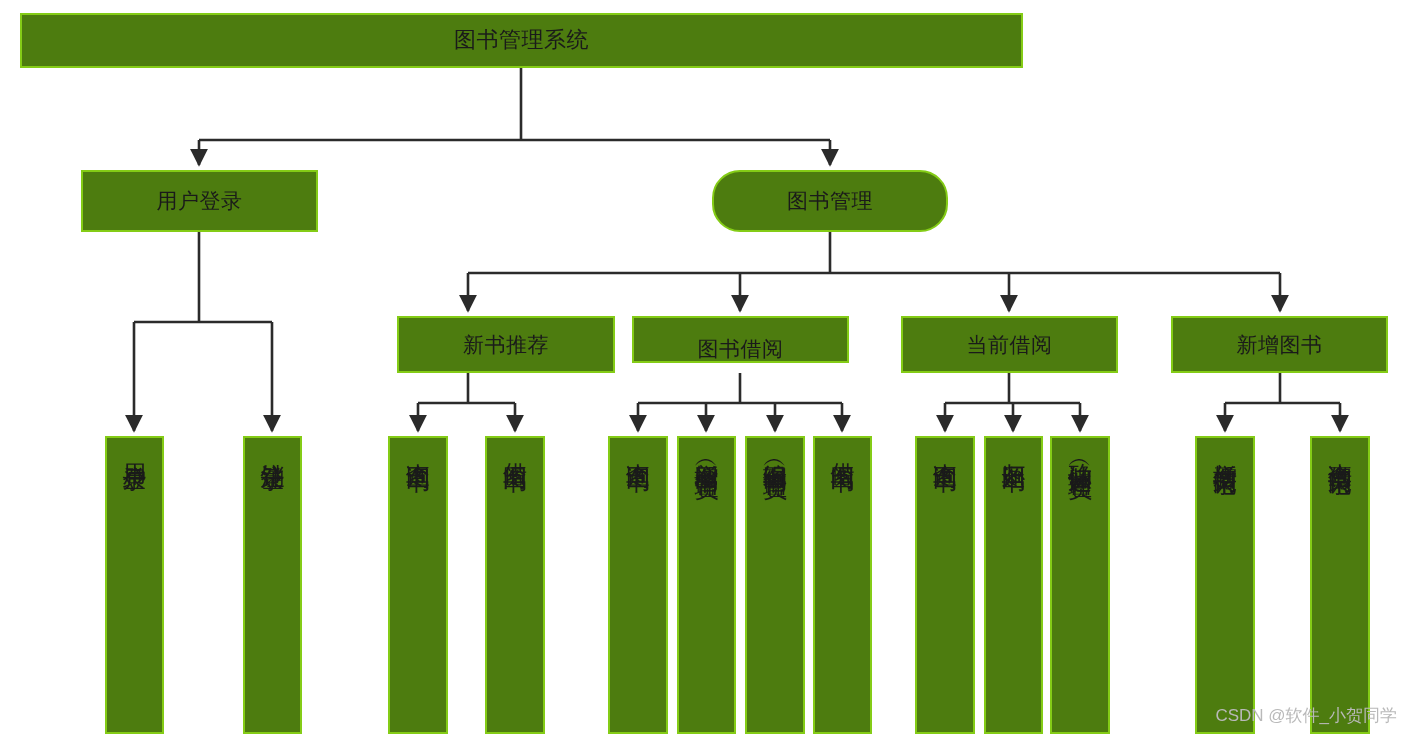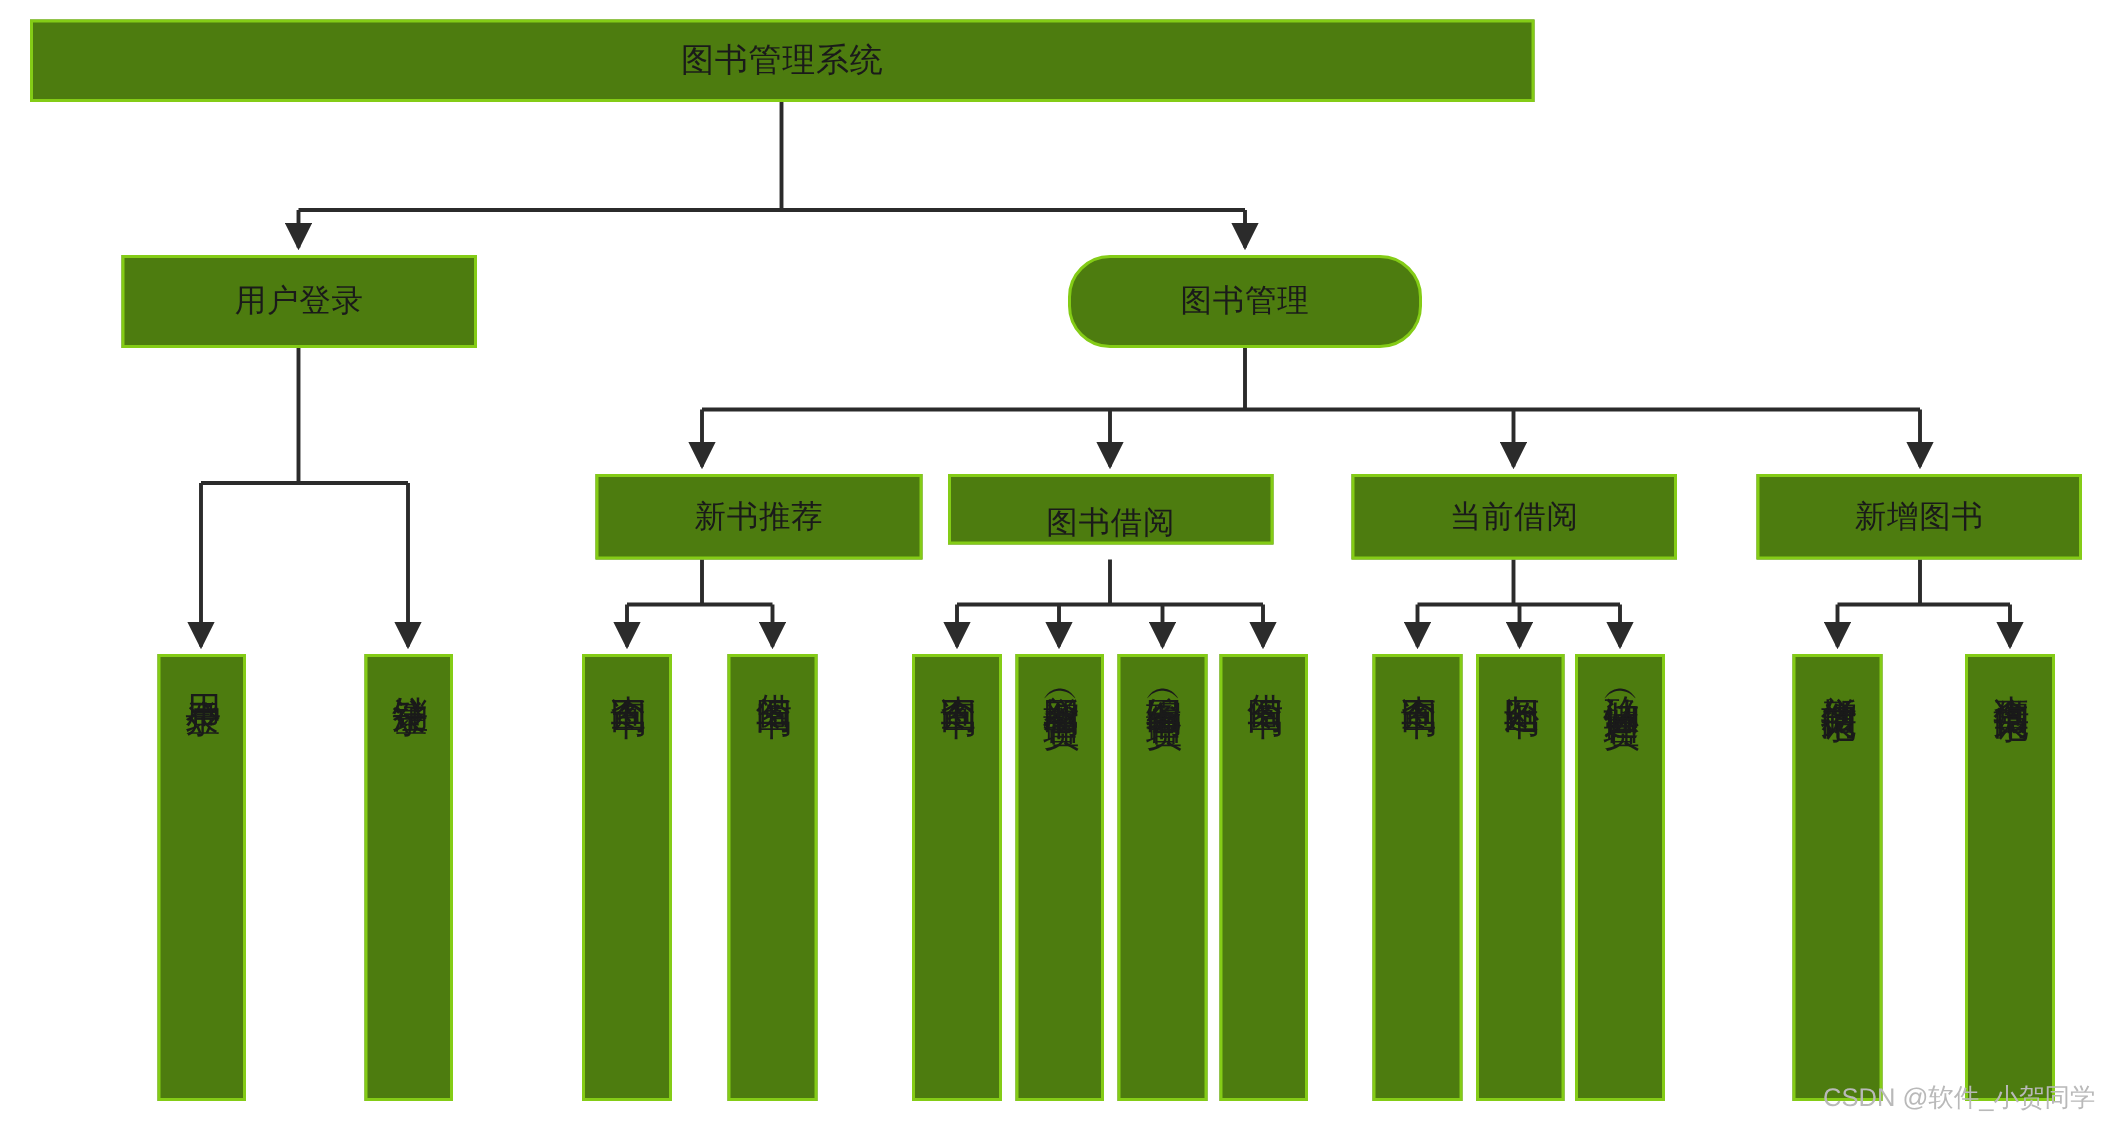--- a/index.html
+++ b/index.html
@@ -53,21 +53,21 @@
     writing-mode: vertical-rl;
     text-orientation: upright;
     font-size: 24px;
     letter-spacing: 2px;
     line-height: 1;
     white-space: nowrap;
   }
   #watermark {
     position: absolute;
     right: 8px;
-    bottom: 4px;
+    bottom: 20px;
     font-size: 17px;
     color: #b9b9b9;
     z-index: 9;
     white-space: nowrap;
     font-family: "Liberation Sans", "DejaVu Sans", sans-serif;
   }
 </style>
 </head>
 <body>
 

